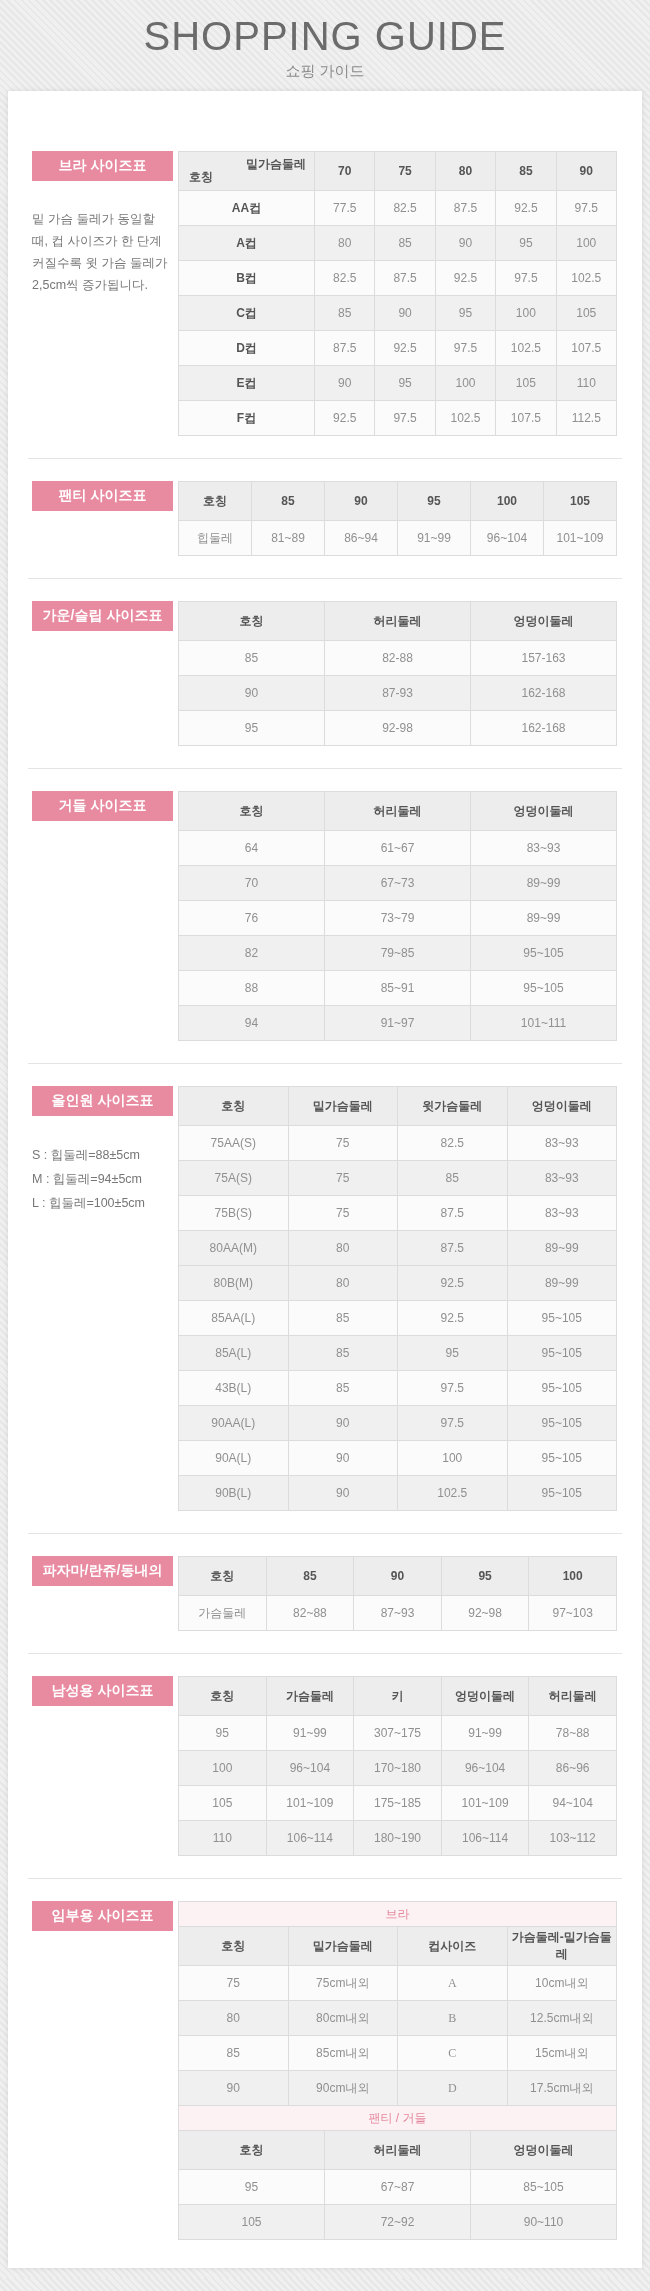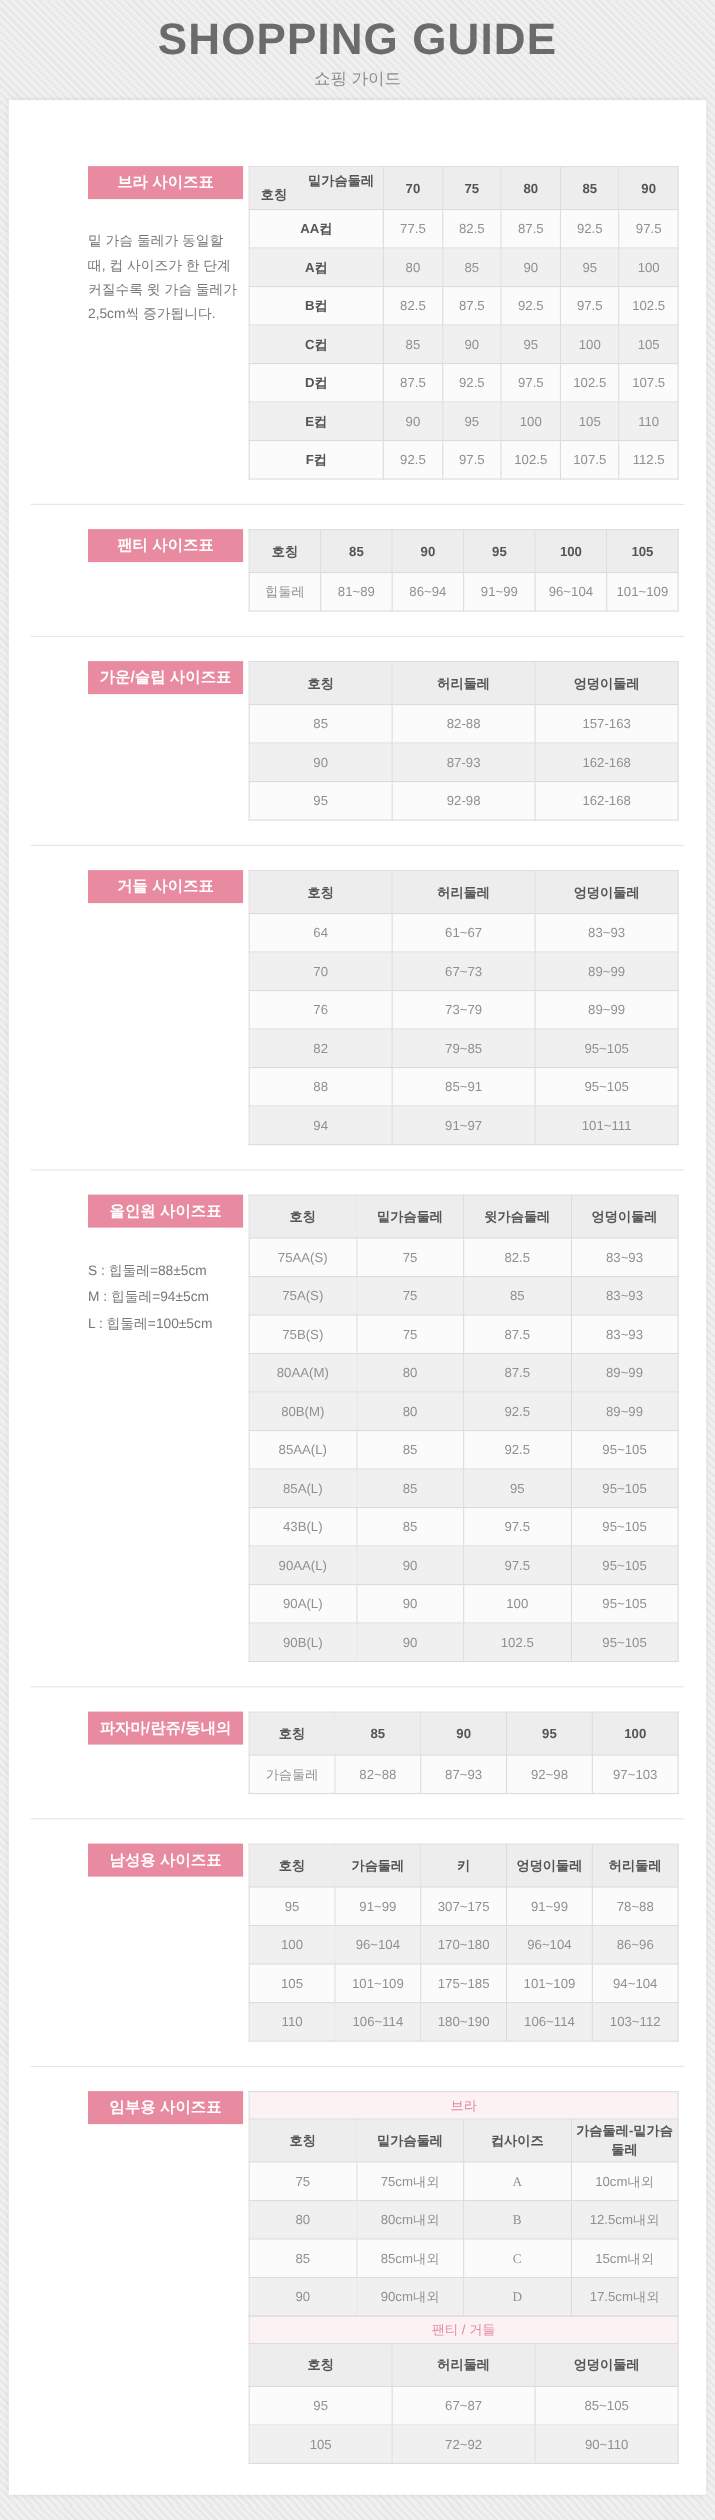--- a/index.html
+++ b/index.html
@@ -3,34 +3,34 @@
 <meta charset="utf-8">
 <style>
   html,body{margin:0;padding:0;}
   body{
     width:650px;
     font-family:"Liberation Sans","DejaVu Sans",sans-serif;
     background:repeating-linear-gradient(45deg,#e7e7e7 0px,#e7e7e7 2px,#f0f0f0 2px,#f0f0f0 5px);
   }
   
   .page-header{ text-align:center; padding:14px 0 10px 0; }
-  .page-title{ font-size:40px; font-weight:bold; color:#6b6b6b; letter-spacing:1px; margin:0; }
+  .page-title{ font-size:40px; font-weight:normal; color:#6b6b6b; letter-spacing:1px; margin:0; }
   .page-subtitle{ font-size:15px; color:#8a8a8a; margin-top:3px; }
 
   
   .content{
     margin:0 8px 10px 8px;
     background:#fff;
     box-shadow:0 0 5px rgba(0,0,0,0.10);
     padding:60px 0 28px 0;
   }
 
   
   .sec{ display:flex; align-items:flex-start; }
-  .side{ width:170px; flex:0 0 170px;margin-left:48px; }
+  .side{ width:170px; flex:0 0 170px; }
   .badge{
     margin-left:24px; width:141px; height:30px;
     display:flex; align-items:center; justify-content:center;
     color:#fff; font-weight:bold; font-size:14px;
   }
   .badge.pink{ background:#e88ba0; }
   .note{
     margin:28px 10px 0 24px; font-size:12.5px; color:#777; line-height:1.75;
   }
   .side-notes{ margin:28px 10px 0 24px; font-size:12.5px; color:#777; line-height:1.9; }

